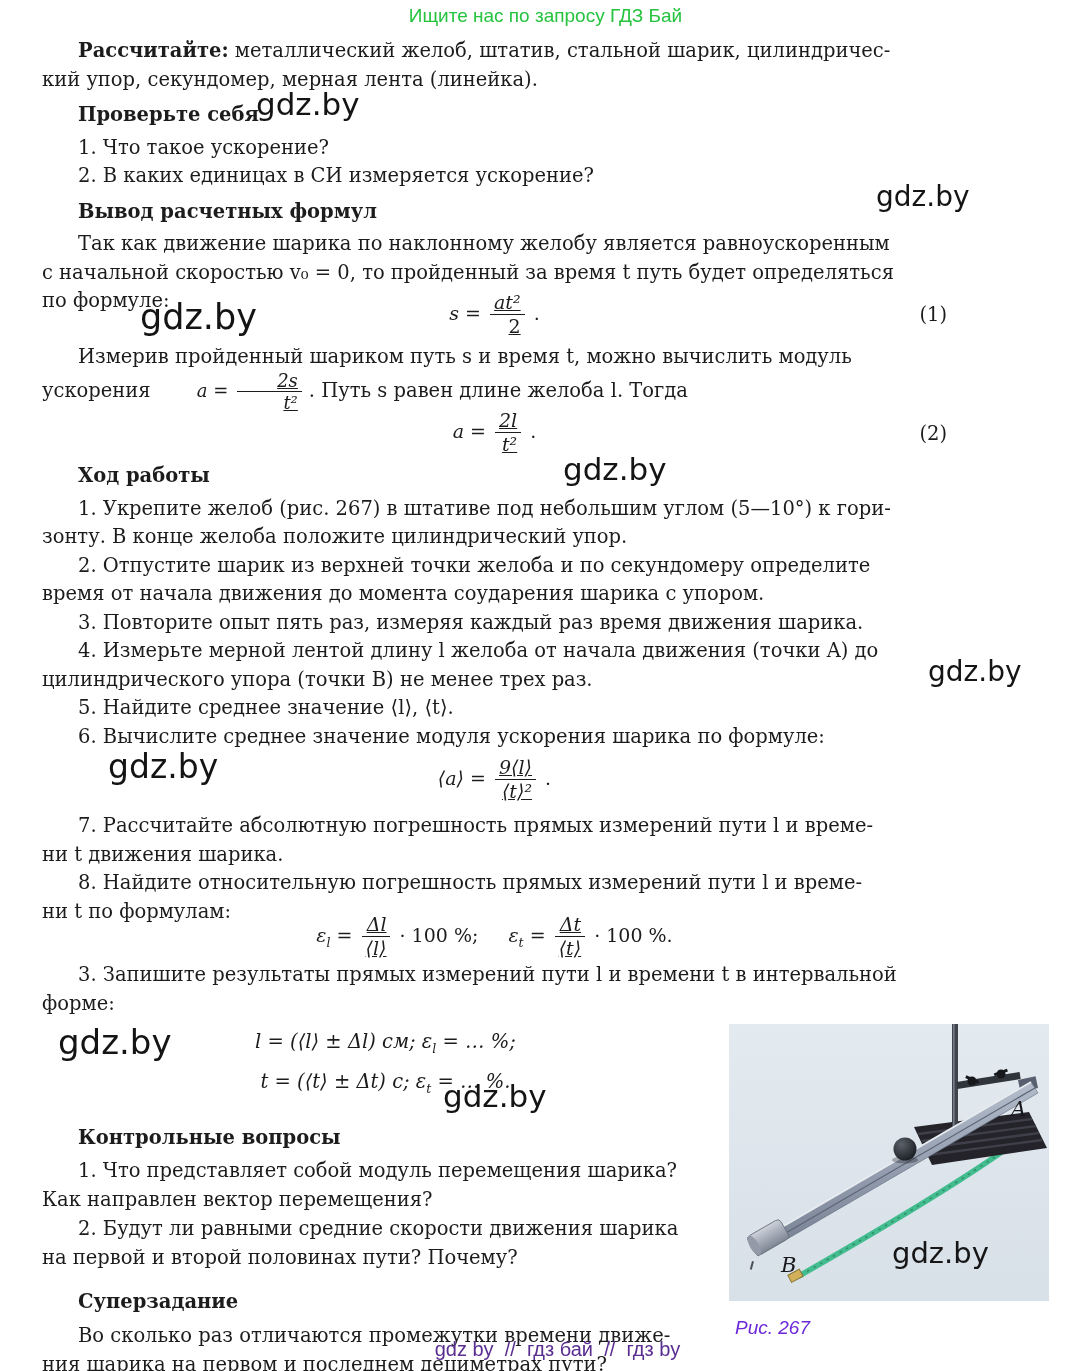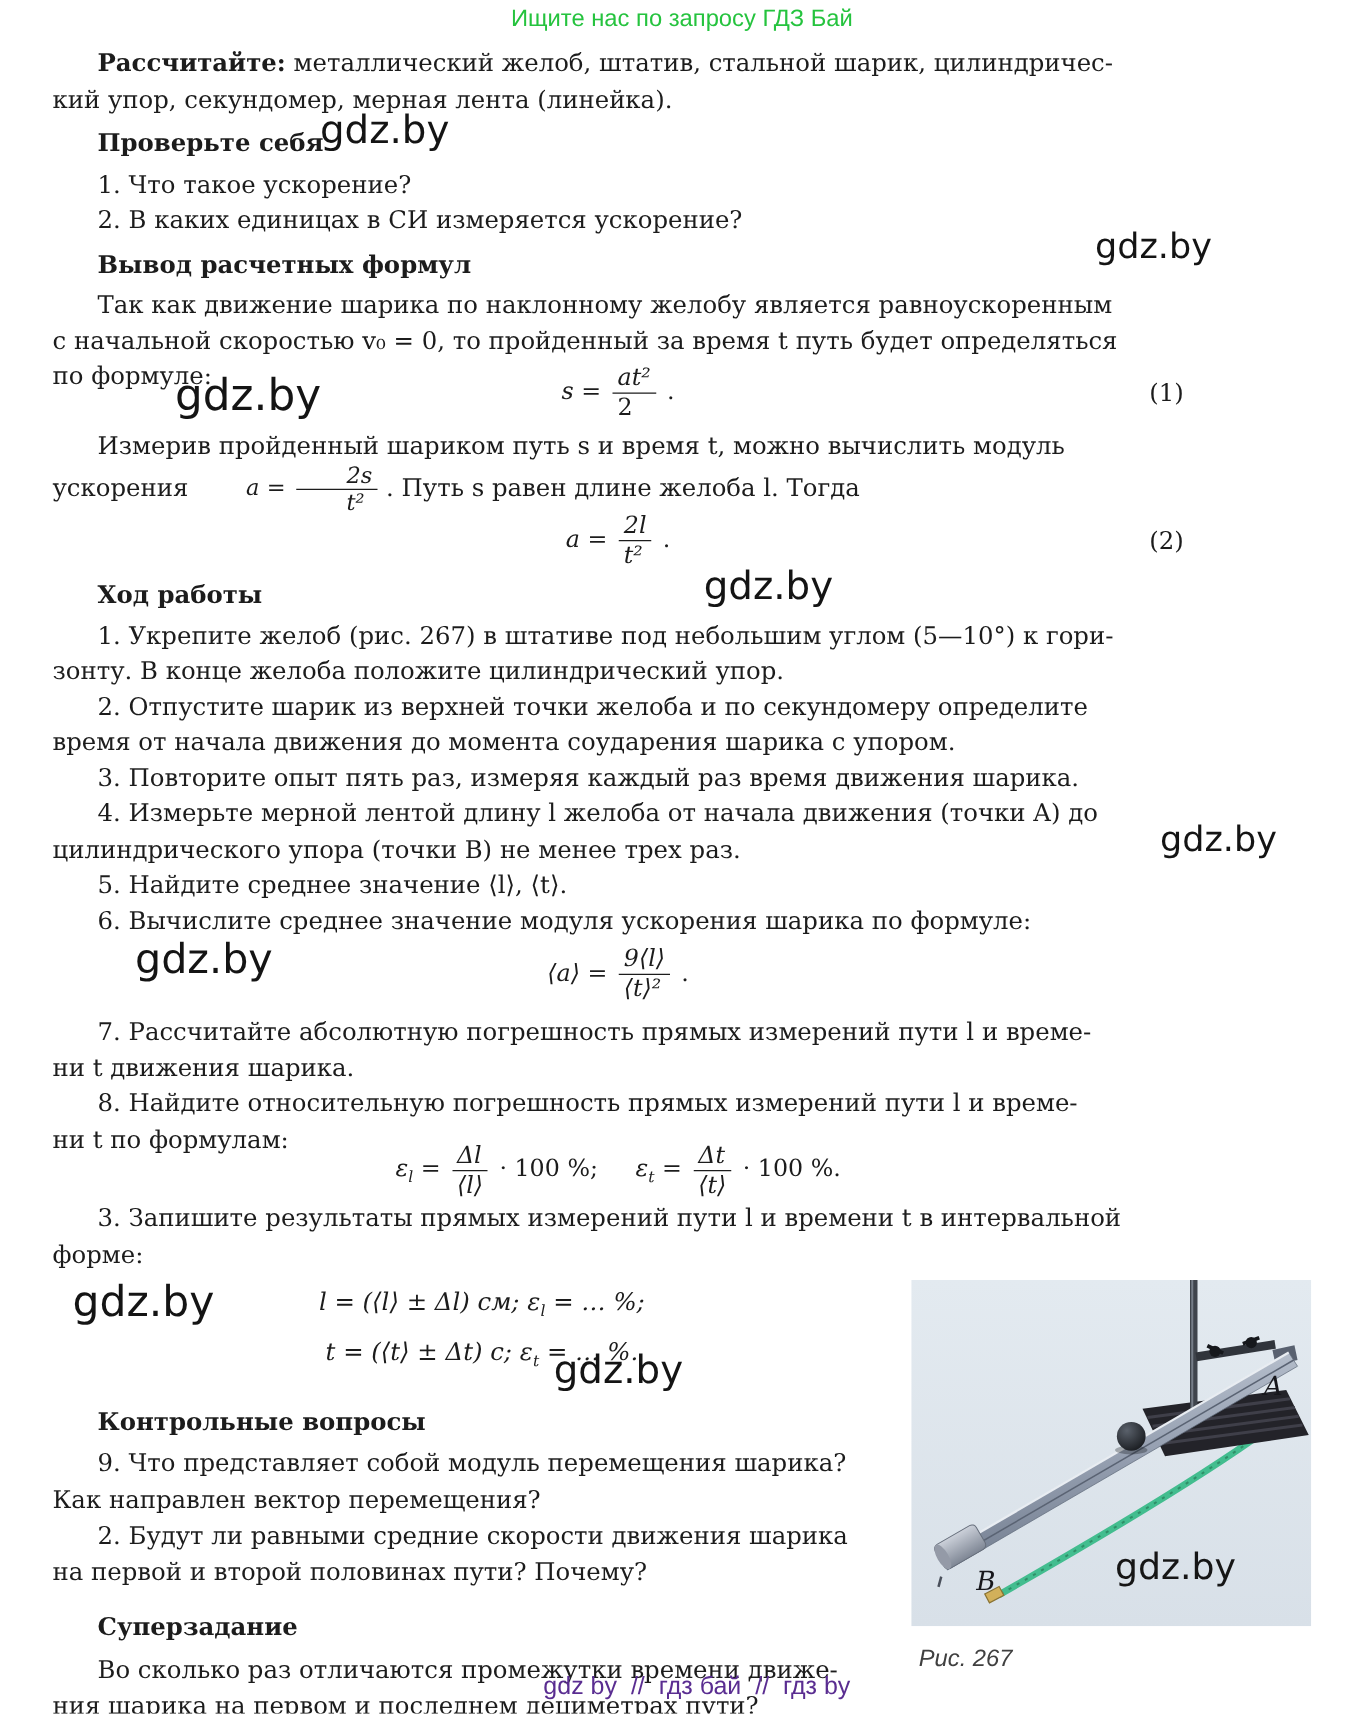--- a/index.html
+++ b/index.html
@@ -11,38 +11,38 @@
   .para { margin:0; font-size:19.5px; line-height:28.5px; white-space:pre-line; text-indent:36px; }
   .head { margin:7px 0 4px; font-size:19.5px; line-height:28.5px; text-indent:36px; font-weight:bold;
           font-family:"DejaVu Serif", serif; }
   .blabel { font-weight:bold; }
   .mi { font-style:italic; }
   .formula-row { position:relative; width:905px; text-align:center; font-size:19px; }
   .fr1 { margin:-24px 0 6px; }
   .fr2 { margin:-2px 0 4px; }
   .fr-avg { margin:6px 0 10px; }
   .fr-eps { margin:-12px 0 2px; }
-  .frac { display:inline-block; vertical-align:middle; text-align:left; margin:0 3px; }
+  .frac { display:inline-block; vertical-align:middle; text-align:right; margin:0 3px;text-decoration:underline; }
   .fr-num { display:block; padding:0 4px 1px; border-bottom:1.4px solid #1c1c1c; line-height:21px; }
   .fr-den { display:block; padding:1px 4px 0; line-height:21px; }
   .eqnum { position:absolute; right:0; top:50%; transform:translateY(-50%); font-size:19.5px; }
   .ifrac { display:inline-block; vertical-align:middle; margin:0 4px; font-size:18px; }
   .ifrac .fr-num, .ifrac .fr-den { line-height:19px; }
   sub.msub { font-size:12.5px; font-style:italic; }
   .eps-gap { display:inline-block; width:30px; }
   .twocol { display:flex; margin-top:6px; }
   .leftcol { width:695px; }
   .leftcol .para { line-height:29px; }
   .rightcol { width:320px; }
   .interval { text-align:center; font-size:19.5px; line-height:31px; margin:2px 0 0 0; }
   .figure { position:relative; width:320px; height:277px; }
   .fig-wm { position:absolute; left:163px; top:212px; font-family:"DejaVu Sans", sans-serif;
             font-size:29px; color:#161616; }
   .fig-caption { margin:16px 0 0 6px; font-family:"Liberation Sans", sans-serif; font-style:italic;
-                 font-size:19px; color:#404040; }
+                 font-size:19px; color:#6d28d9; }
   .wm { position:absolute; font-family:"DejaVu Sans", sans-serif; color:#141414;
         white-space:nowrap; z-index:5; }
   .footer { position:absolute; left:0; right:0; top:1338px; text-align:center; white-space:pre;
             font-family:"Liberation Sans", sans-serif; font-size:20px; color:#5a2d91;padding-left:24px; }
 </style>
 </head>
 <body>
 
 <div class="page">
 
@@ -111,21 +111,21 @@
     <p class="para">3. Запишите результаты прямых измерений пути l и времени t в интервальной
 форме:</p>
 
     <div class="twocol">
       <div class="leftcol">
 
         <div class="interval"><span class="mi">l = (⟨l⟩ ± Δl) см; ε</span><sub class="msub">l</sub><span class="mi"> = … %;</span></div>
         <div class="interval"><span class="mi">t = (⟨t⟩ ± Δt) с; ε</span><sub class="msub">t</sub><span class="mi"> = … %.</span></div>
 
         <h3 class="head" style="margin-top:20px;">Контрольные вопросы</h3>
-        <p class="para">9. Что представляет собой модуль перемещения шарика?
+        <p class="para">1. Что представляет собой модуль перемещения шарика?
 Как направлен вектор перемещения?</p>
         <p class="para">2. Будут ли равными средние скорости движения шарика
 на первой и второй половинах пути? Почему?</p>
 
         <h3 class="head" style="margin-top:16px;">Суперзадание</h3>
         <p class="para">Во сколько раз отличаются промежутки времени движе-
 ния шарика на первом и последнем дециметрах пути?</p>
       </div>
 
       <div class="rightcol">

